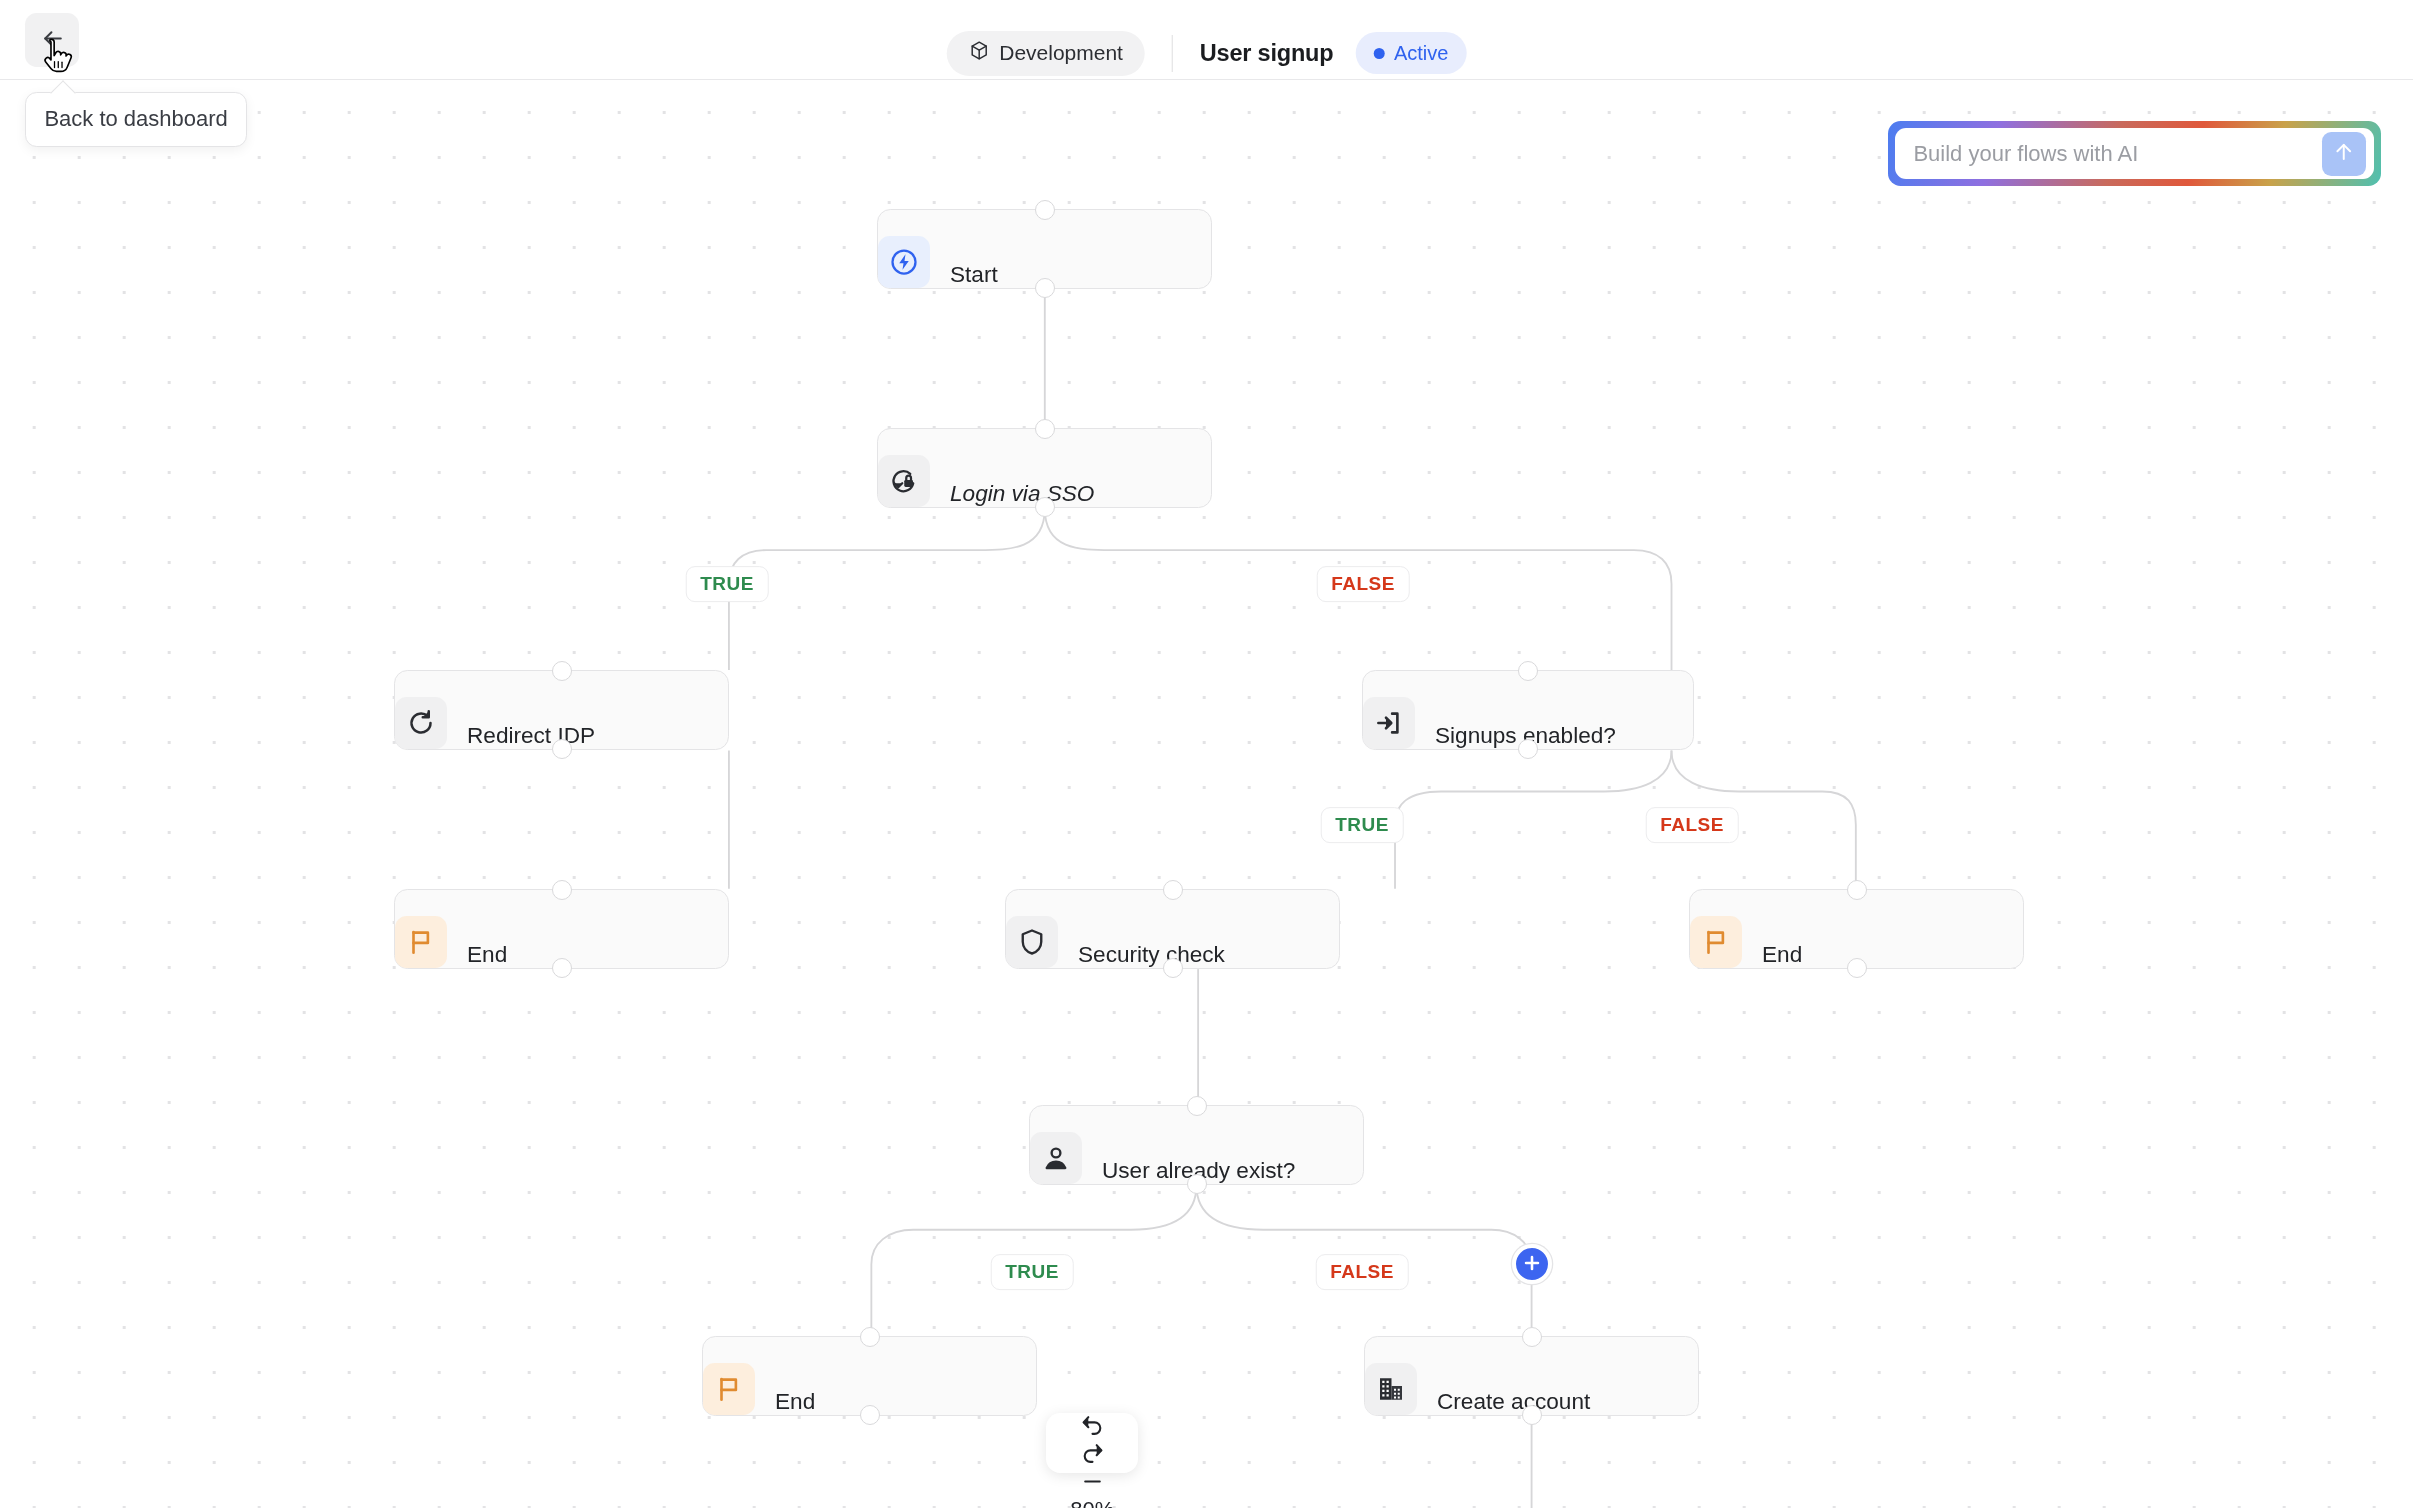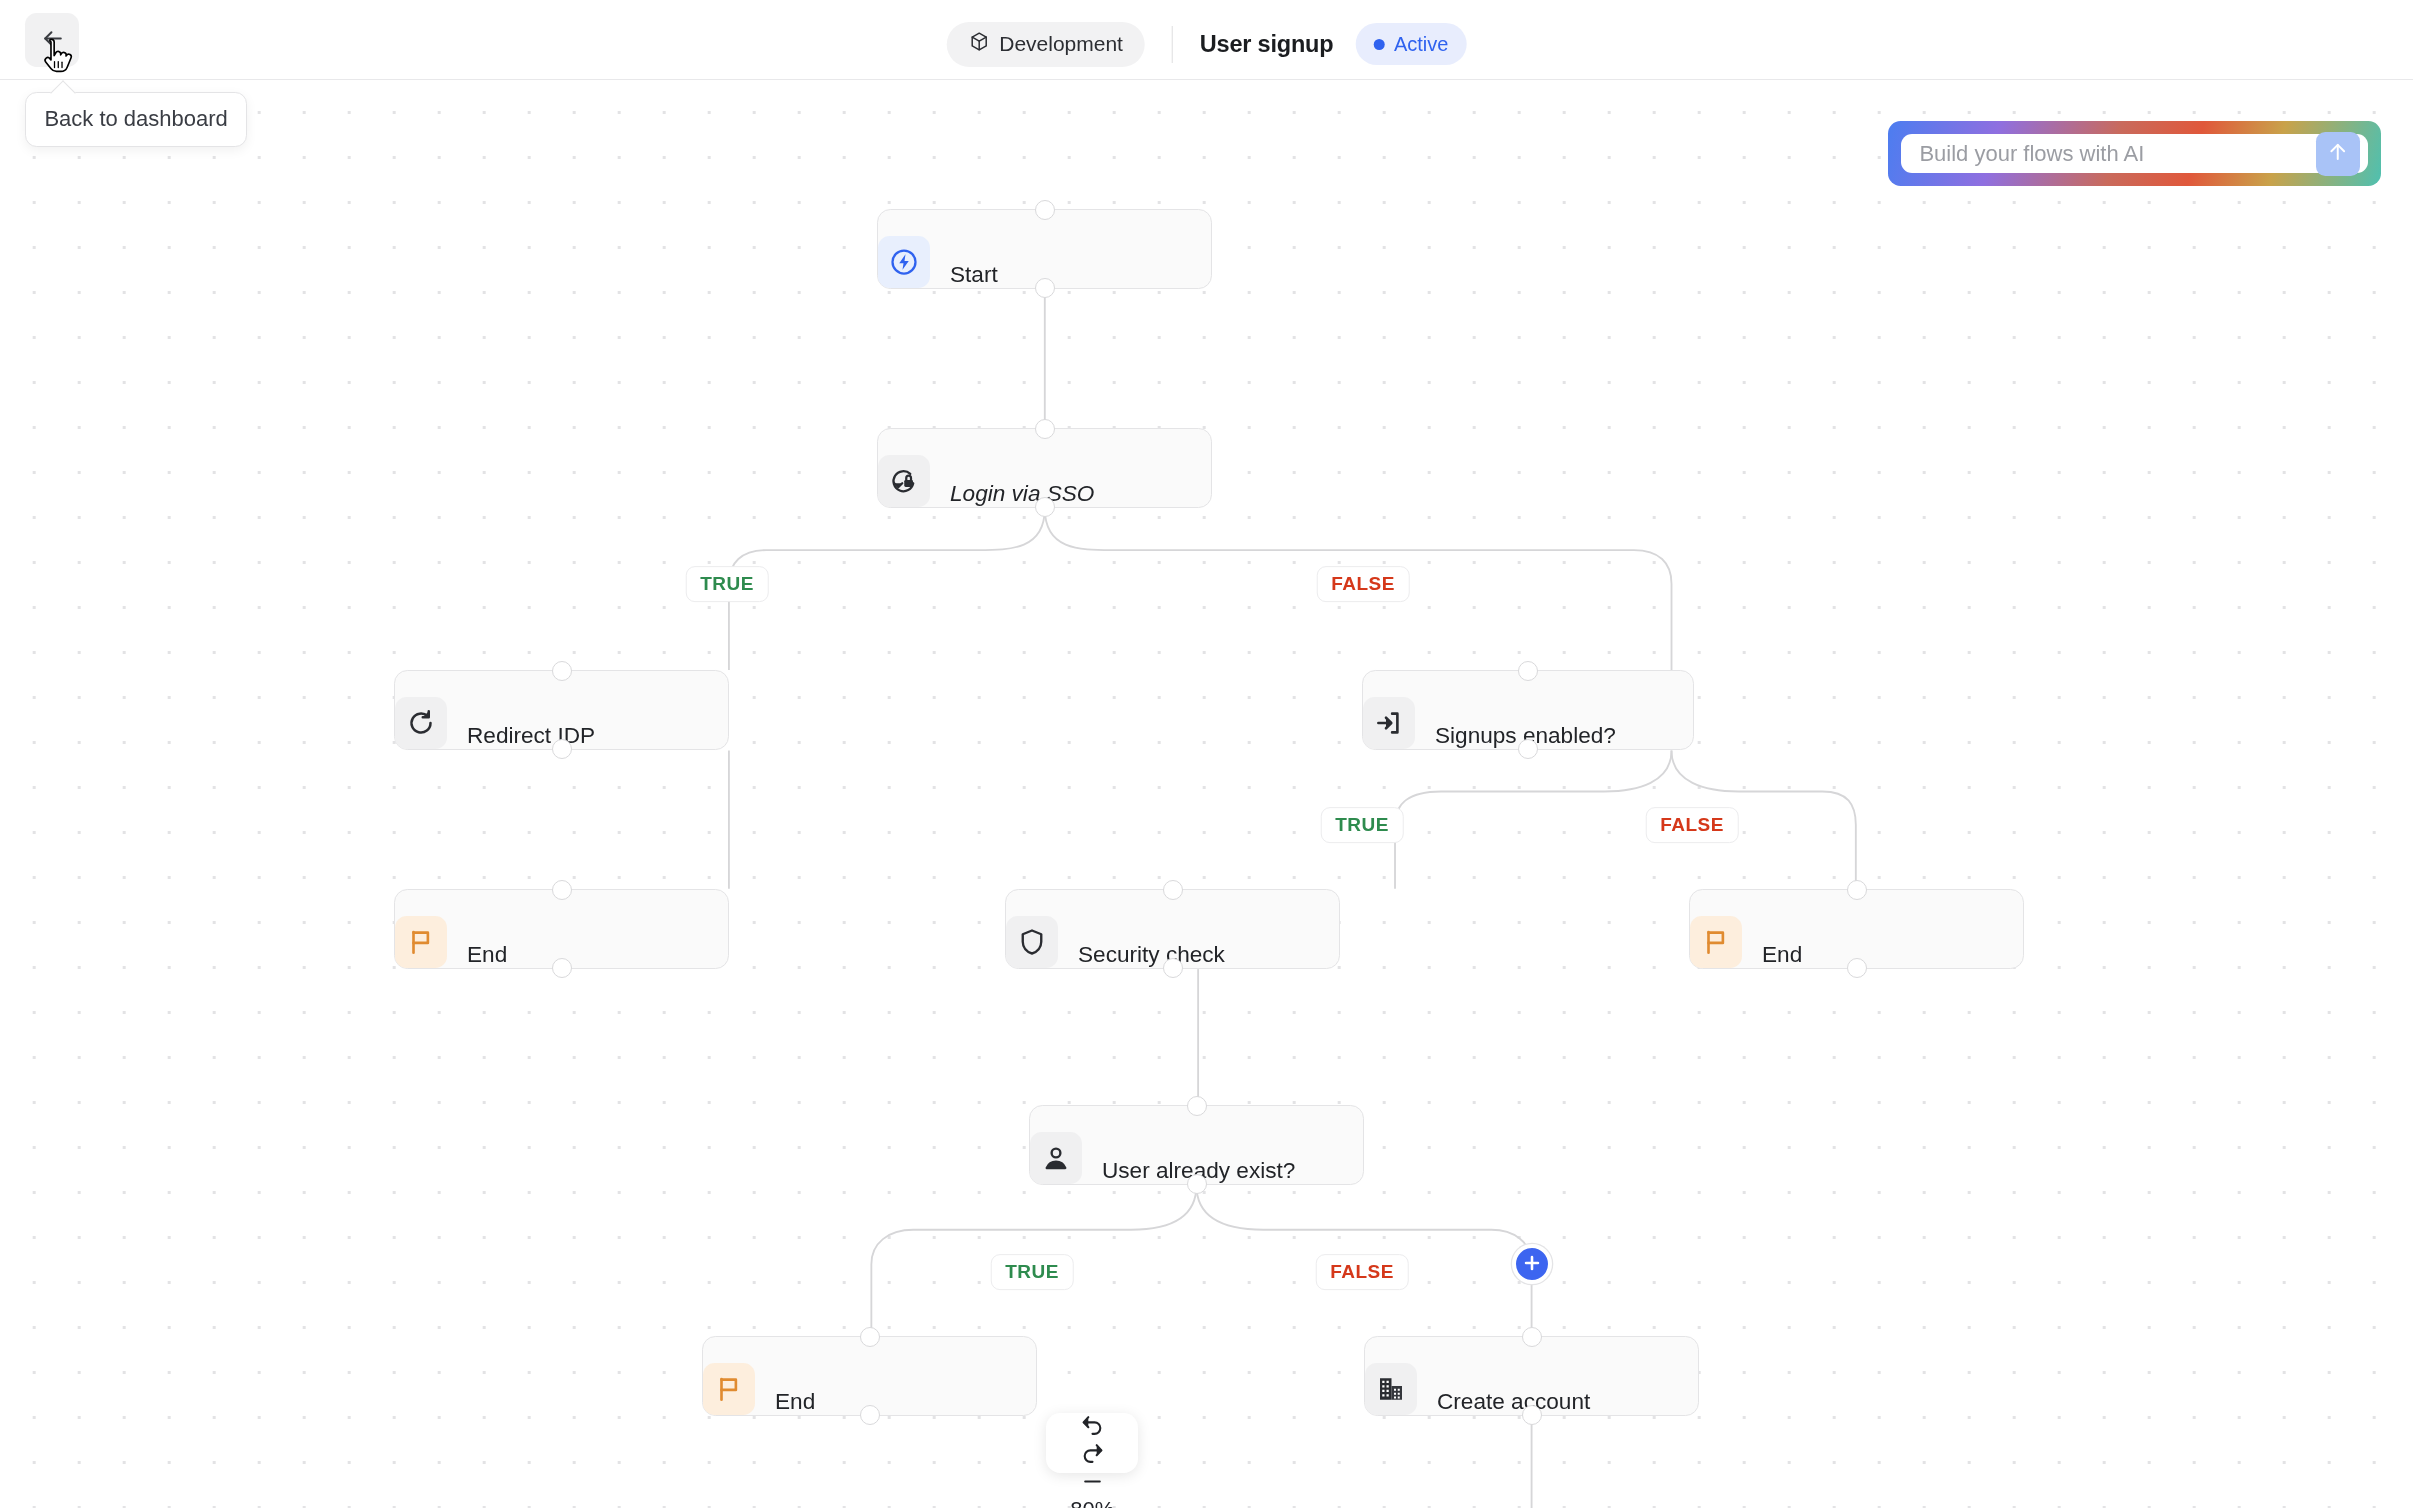--- a/index.html
+++ b/index.html
@@ -23,21 +23,21 @@
     position: absolute; left: 25px; top: 13.4px;
     width: 54px; height: 54px;
     border-radius: 11.7px;
     background: #f1f1f2;
     display: flex; align-items: center; justify-content: center;
     cursor: pointer;
   }
   #back-btn svg { width: 25px; height: 25px; }
 
   #header-center {
-    position: absolute; left: 50%; top: 4px;
+    position: absolute; left: 50%; top: 13px;
     transform: translateX(-50%);
     height: 80px;
     display: flex; align-items: center; gap: 0;
   }
   .env-chip {
     display: flex; align-items: center; gap: 10px;
     height: 45px; padding: 0 22px;
     border-radius: 22.6px;
     background: #f2f2f3;
     font-size: 21px; color: #2c2e33;
@@ -124,21 +124,21 @@
     position: absolute; left: 39px; top: 37px;
     width: 39px; height: 47px;
     z-index: 70; pointer-events: none;
   }
 
   
   #ai-input-wrap {
     position: absolute; right: 32px; top: 121px;
     width: 493px; height: 65px;
     border-radius: 12.6px;
-    padding: 13px;
+    padding: 7px;
     background: linear-gradient(105deg,#4c7df0 0%,#8f6fe0 22%,#c96a5c 46%,#e0583b 62%,#c9a24a 78%,#4fc0b0 100%);
     z-index: 35;
   }
   #ai-input-inner {
     width: 100%; height: 100%;
     background: #ffffff;
     border-radius: 11px;
     display: flex; align-items: center;
     padding: 0 8.4px 0 18.4px;
   }

